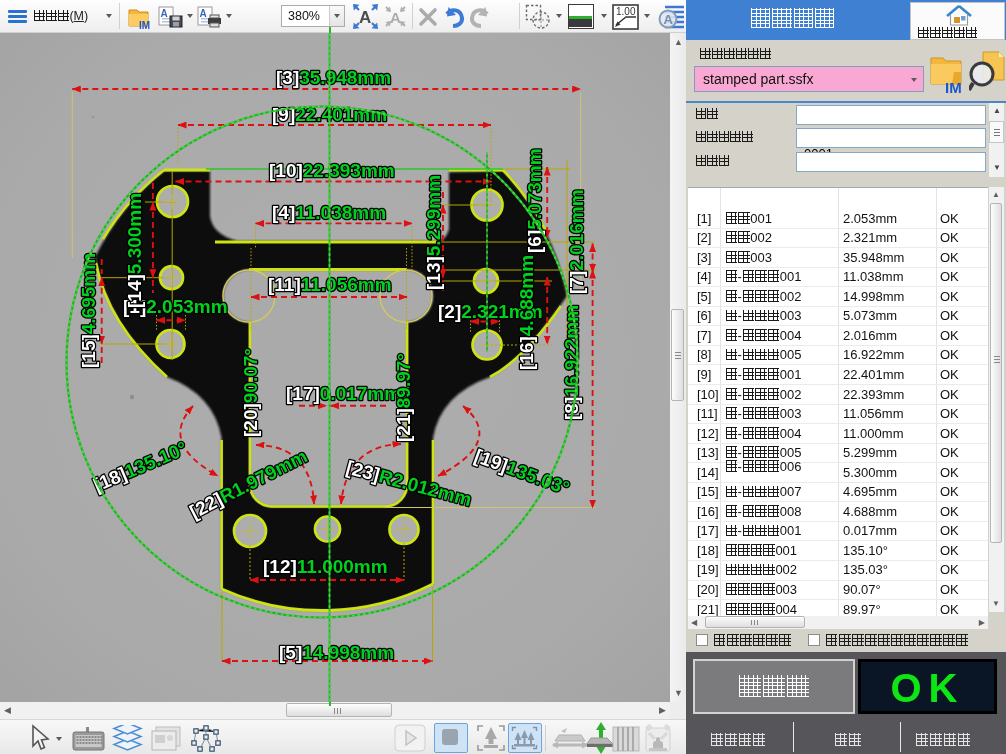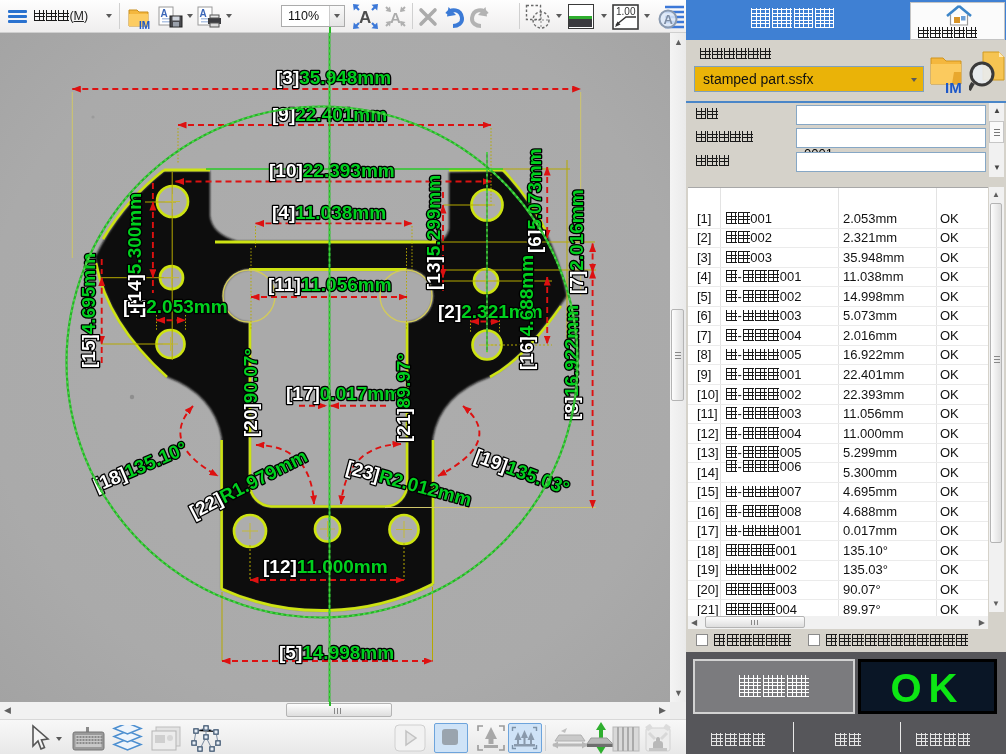--- a/index.html
+++ b/index.html
@@ -60,21 +60,21 @@
 <rect x="1" y="1" width="14" height="18" fill="#fff" stroke="#9a9a9a"></rect>
 <text x="2.5" y="11" font-size="10" font-weight="bold" fill="#3a66b8">A</text>
 <rect x="4" y="12" width="9" height="1.5" fill="#b0c4e4"></rect>
       <rect x="4" y="15" width="9" height="1.5" fill="#b0c4e4"></rect>
 <rect x="11" y="12" width="13" height="6" fill="#3c3c40"></rect>
       <rect x="13" y="9" width="9" height="3" fill="#e8e8e8" stroke="#555"></rect>
 <rect x="13" y="17" width="9" height="4" fill="#dcdcdc" stroke="#555"></rect>
     </svg>
     <div class="abs tdd" style="left:226px;top:14px"></div>
     <div class="abs" style="left:281px;top:5px;width:64px;height:22px;background:#fff;border:1px solid #ababab">
-      <div class="abs" style="left:6px;top:3px;font-size:12.5px;color:#111">110%</div>
+      <div class="abs" style="left:6px;top:3px;font-size:12.5px;color:#111">380%</div>
       <div class="abs" style="right:0;top:0;width:15px;height:20px;background:linear-gradient(#fafafa,#e4e4e4);border-left:1px solid #ccc"></div>
       <div class="abs tdd" style="right:4px;top:8px"></div>
     </div>
     <svg class="abs" style="left:352px;top:3px" width="27" height="27" viewBox="0 0 27 27">
 <text x="7" y="20" font-size="17" font-weight="bold" fill="#4d4d4d">A</text>
 <g stroke="#3c78d8" stroke-width="2.2" fill="none">
 <path d="M7 7 L2.5 2.5 M24.5 2.5 L20 7 M7 20 L2.5 24.5 M20 20 L24.5 24.5"></path>
       </g>
 <g fill="#3c78d8">
         <path d="M1 1 L7.5 1.8 L1.8 7.5 Z"></path>
@@ -473,21 +473,21 @@
       <svg style="position:absolute;left:35px;top:2px" width="26" height="21" viewBox="0 0 26 21">
 <path d="M13 1 L25 11" stroke="#3c85c8" stroke-width="2.6" fill="none"></path>
         <path d="M13 1 L1 11" stroke="#3c85c8" stroke-width="2.6" fill="none"></path>
 <path d="M4.5 10 L4.5 20 L21.5 20 L21.5 10" fill="#fff" stroke="#9a9a9a" stroke-width="1.2"></path>
 <rect x="8" y="12" width="6" height="6" fill="#d89428"></rect>
         <rect x="15" y="11" width="4.5" height="4.5" fill="#6aa0d8"></rect>
       </svg>
       <div class="abs" style="left:6px;top:23px;font-size:12.5px;color:#222;letter-spacing:1px"><i class="cjk"></i><i class="cjk"></i><i class="cjk"></i><i class="cjk"></i><i class="cjk"></i></div>
     </div>
     <div class="abs" style="left:13px;top:47px;font-size:12.5px;color:#111"><i class="cjk"></i><i class="cjk"></i><i class="cjk"></i><i class="cjk"></i><i class="cjk"></i><i class="cjk"></i></div>
-    <div class="abs" style="left:8px;top:66px;width:230px;height:26px;background:#eab308;border:1px solid #7fa0bd">
+    <div class="abs" style="left:8px;top:66px;width:230px;height:26px;background:#f9a8d4;border:1px solid #7fa0bd">
       <div class="abs" style="left:8px;top:4px;font-size:14px;color:#111">stamped part.ssfx</div>
       <div class="abs tdd" style="right:6px;top:11px"></div>
     </div>
     <svg class="abs" style="left:242px;top:52px" width="38" height="42" viewBox="0 0 38 42">
 <path d="M3 6 L15 6 L18 9 L33 9 L33 32 L3 32 Z" fill="#f4b73e" stroke="#cf941c"></path>
 <path d="M3 12 L33 12 L33 32 L3 32 Z" fill="#fbca5e"></path>
 <path d="M26 20 L33 20 L33 32 L24 32 Z" fill="#e8a82e"></path>
 <text x="17" y="41" font-size="15" font-weight="bold" fill="#1c57c8">IM</text>
     </svg>
     <svg class="abs" style="left:283px;top:50px" width="36" height="44" viewBox="0 0 36 44">

